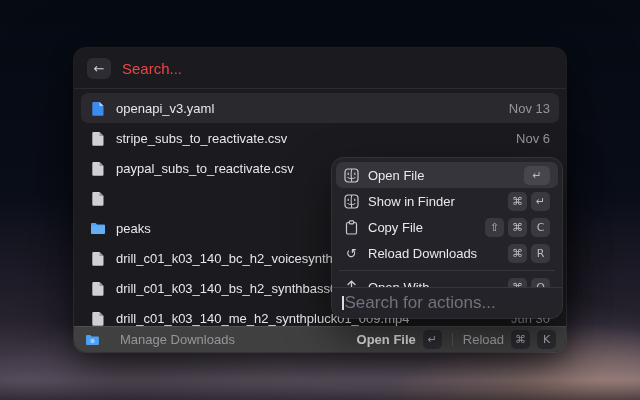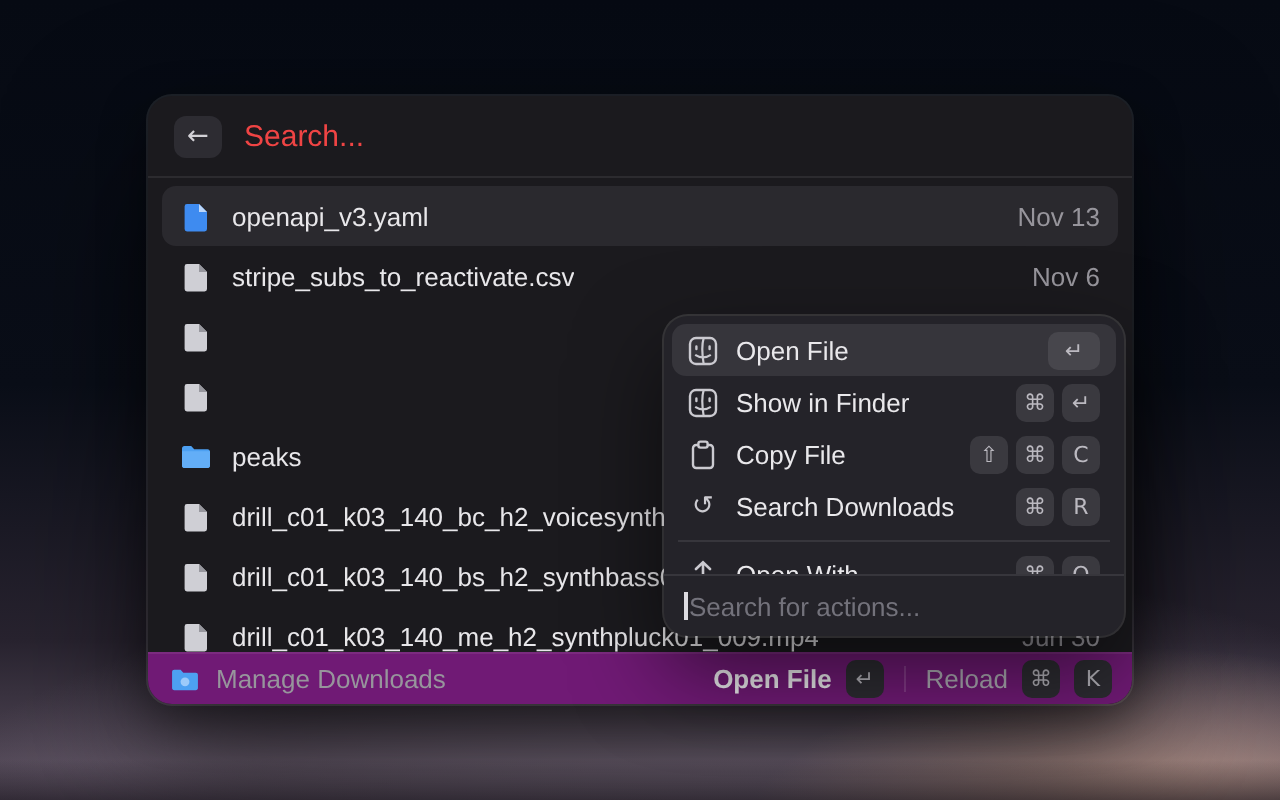--- a/index.html
+++ b/index.html
@@ -39,23 +39,23 @@
     height:30px; display:flex; align-items:center; gap:10px; padding:0 9px;
     border-radius:7px; font-size:13px; color:#e8e7ea; cursor:default;
   }
   .row.selected { background:#2a292e; }
   .row-icon { width:16px; height:16px; flex:0 0 16px; display:flex; align-items:center; justify-content:center; }
   .row-label { white-space:nowrap; overflow:hidden; text-overflow:ellipsis; }
   .row-date { margin-left:auto; color:#97959c; font-size:13px; flex-shrink:0; }
 
   
   .status-bar {
-    position:absolute; left:0; right:0; bottom:0; height:26px; background:#701a75;
+    position:absolute; left:0; right:0; bottom:0; height:26px; background:#404040;
     border-top:1px solid rgba(255,255,255,0.08);
-    display:flex; align-items:center; gap:8px; padding:0 10px; font-size:13px;
+    display:flex; align-items:center; gap:20px; padding:0 10px; font-size:13px;
   }
   .status-bar .app-label { color:#97959c; }
   .status-right { margin-left:auto; display:flex; align-items:center; gap:7px; }
   .primary-label { color:#ecebee; font-weight:700; }
   .actions-label { color:#aeacb4; }
   .vdiv { width:1px; height:13px; background:rgba(255,255,255,0.14); margin:0 3px; }
   .key {
     min-width:19px; height:19px; padding:0 4px; border-radius:5px; background:#2d2c32;
     color:#b5b3ba; font-size:11px; display:flex; align-items:center; justify-content:center;
     font-family:"DejaVu Sans",sans-serif; line-height:1;
@@ -79,21 +79,21 @@
   .mi-keys { margin-left:auto; display:flex; gap:4px; }
   .mkey {
     min-width:19px; height:19px; padding:0 4px; border-radius:5px; background:#3a393f;
     color:#bbb9c0; font-size:11px; display:flex; align-items:center; justify-content:center;
     font-family:"DejaVu Sans",sans-serif; line-height:1;
   }
   .menu-item.selected .mkey { background:#47464c; min-width:26px; }
   .menu-sep { height:1px; background:rgba(255,255,255,0.09); margin:4px 3px 3px; }
   .menu-search {
     height:31px; flex:0 0 31px; border-top:1px solid rgba(255,255,255,0.09);
-    display:flex; align-items:center; padding:0 10px; font-size:13px; color:#73727b; gap:1px;
+    display:flex; align-items:center; padding:0 10px; font-size:17px; color:#73727b; gap:1px;
   }
   .caret { width:1.5px; height:14px; background:#dcdbe0; }
 
   svg { display:block; }
 </style>
 </head>
 <body>
 
 <div class="launcher">
 
@@ -131,20 +131,21 @@
   </div>
       <div class="row">
     <span class="row-icon">
           <span>
     <svg width="14" height="15" viewBox="0 0 14 15">
       <path d="M2.5 1h6l4 4v8.5a1.2 1.2 0 0 1-1.2 1.2H2.5a1.2 1.2 0 0 1-1.2-1.2V2.2A1.2 1.2 0 0 1 2.5 1z" fill="#cfcfd5"></path>
       <path d="M8.5 1v4h4z" fill="#97979e"></path>
     </svg>
   </span>
         </span>
+    <span class="row-label">paypal_subs_to_reactivate.csv</span>
     <span class="row-date"></span>
   </div>
       <div class="row">
     <span class="row-icon">
           <span>
     <svg width="14" height="15" viewBox="0 0 14 15">
       <path d="M2.5 1h6l4 4v8.5a1.2 1.2 0 0 1-1.2 1.2H2.5a1.2 1.2 0 0 1-1.2-1.2V2.2A1.2 1.2 0 0 1 2.5 1z" fill="#cfcfd5"></path>
       <path d="M8.5 1v4h4z" fill="#97979e"></path>
     </svg>
   </span>
@@ -268,21 +269,21 @@
     <span class="mi-keys">
           <span class="mkey">⇧</span>
           <span class="mkey">⌘</span>
           <span class="mkey">C</span>
         </span>
   </div>
       <div class="menu-item">
     <span class="mi-icon">
           <span>↺</span>
         </span>
-    <span class="mi-label">Search Downloads</span>
+    <span class="mi-label">Reload Downloads</span>
     <span class="mi-keys">
           <span class="mkey">⌘</span>
           <span class="mkey">R</span>
         </span>
   </div>
       <div class="menu-sep"></div>
       <div class="menu-item">
     <span class="mi-icon">
           <span>
     <svg width="13" height="15" viewBox="0 0 13 15" fill="none" stroke="#cbcad0" stroke-width="1.3" stroke-linecap="round">

